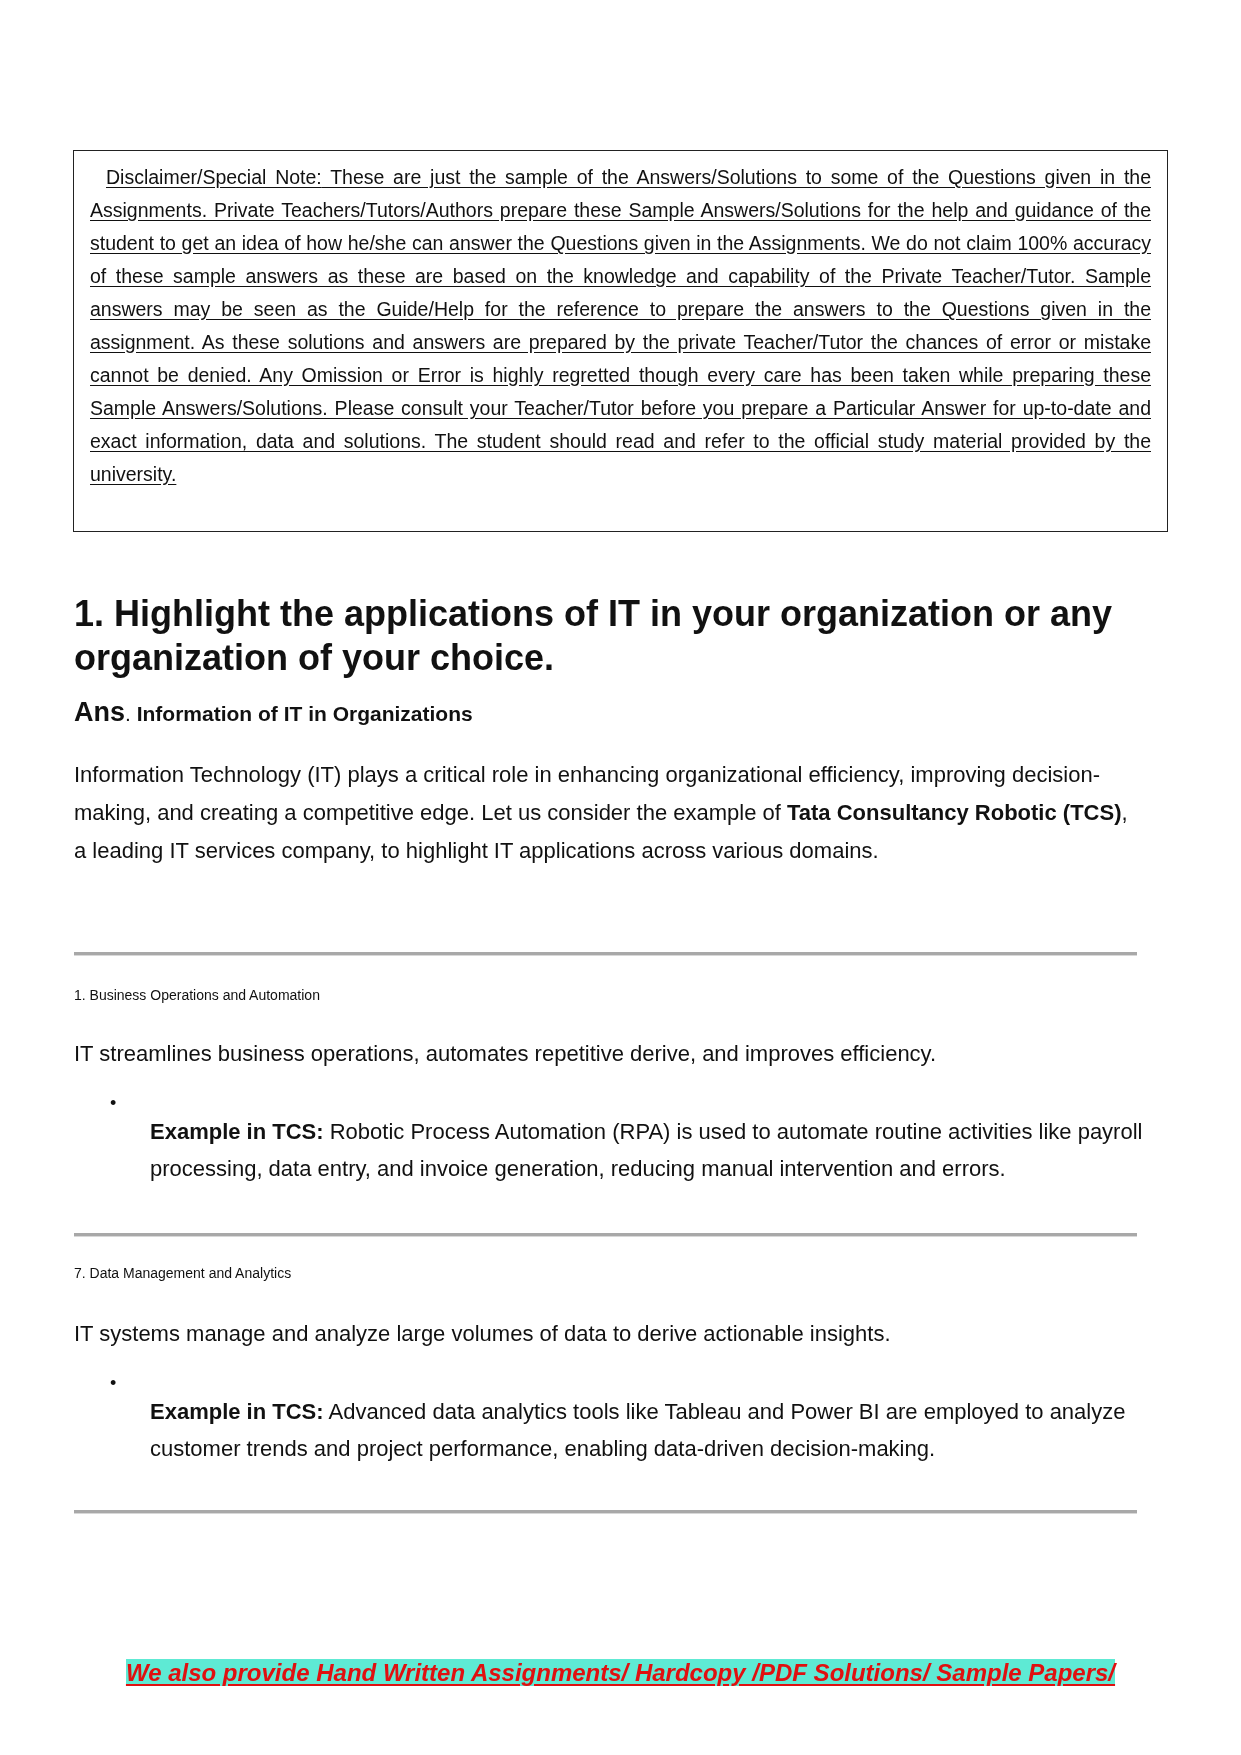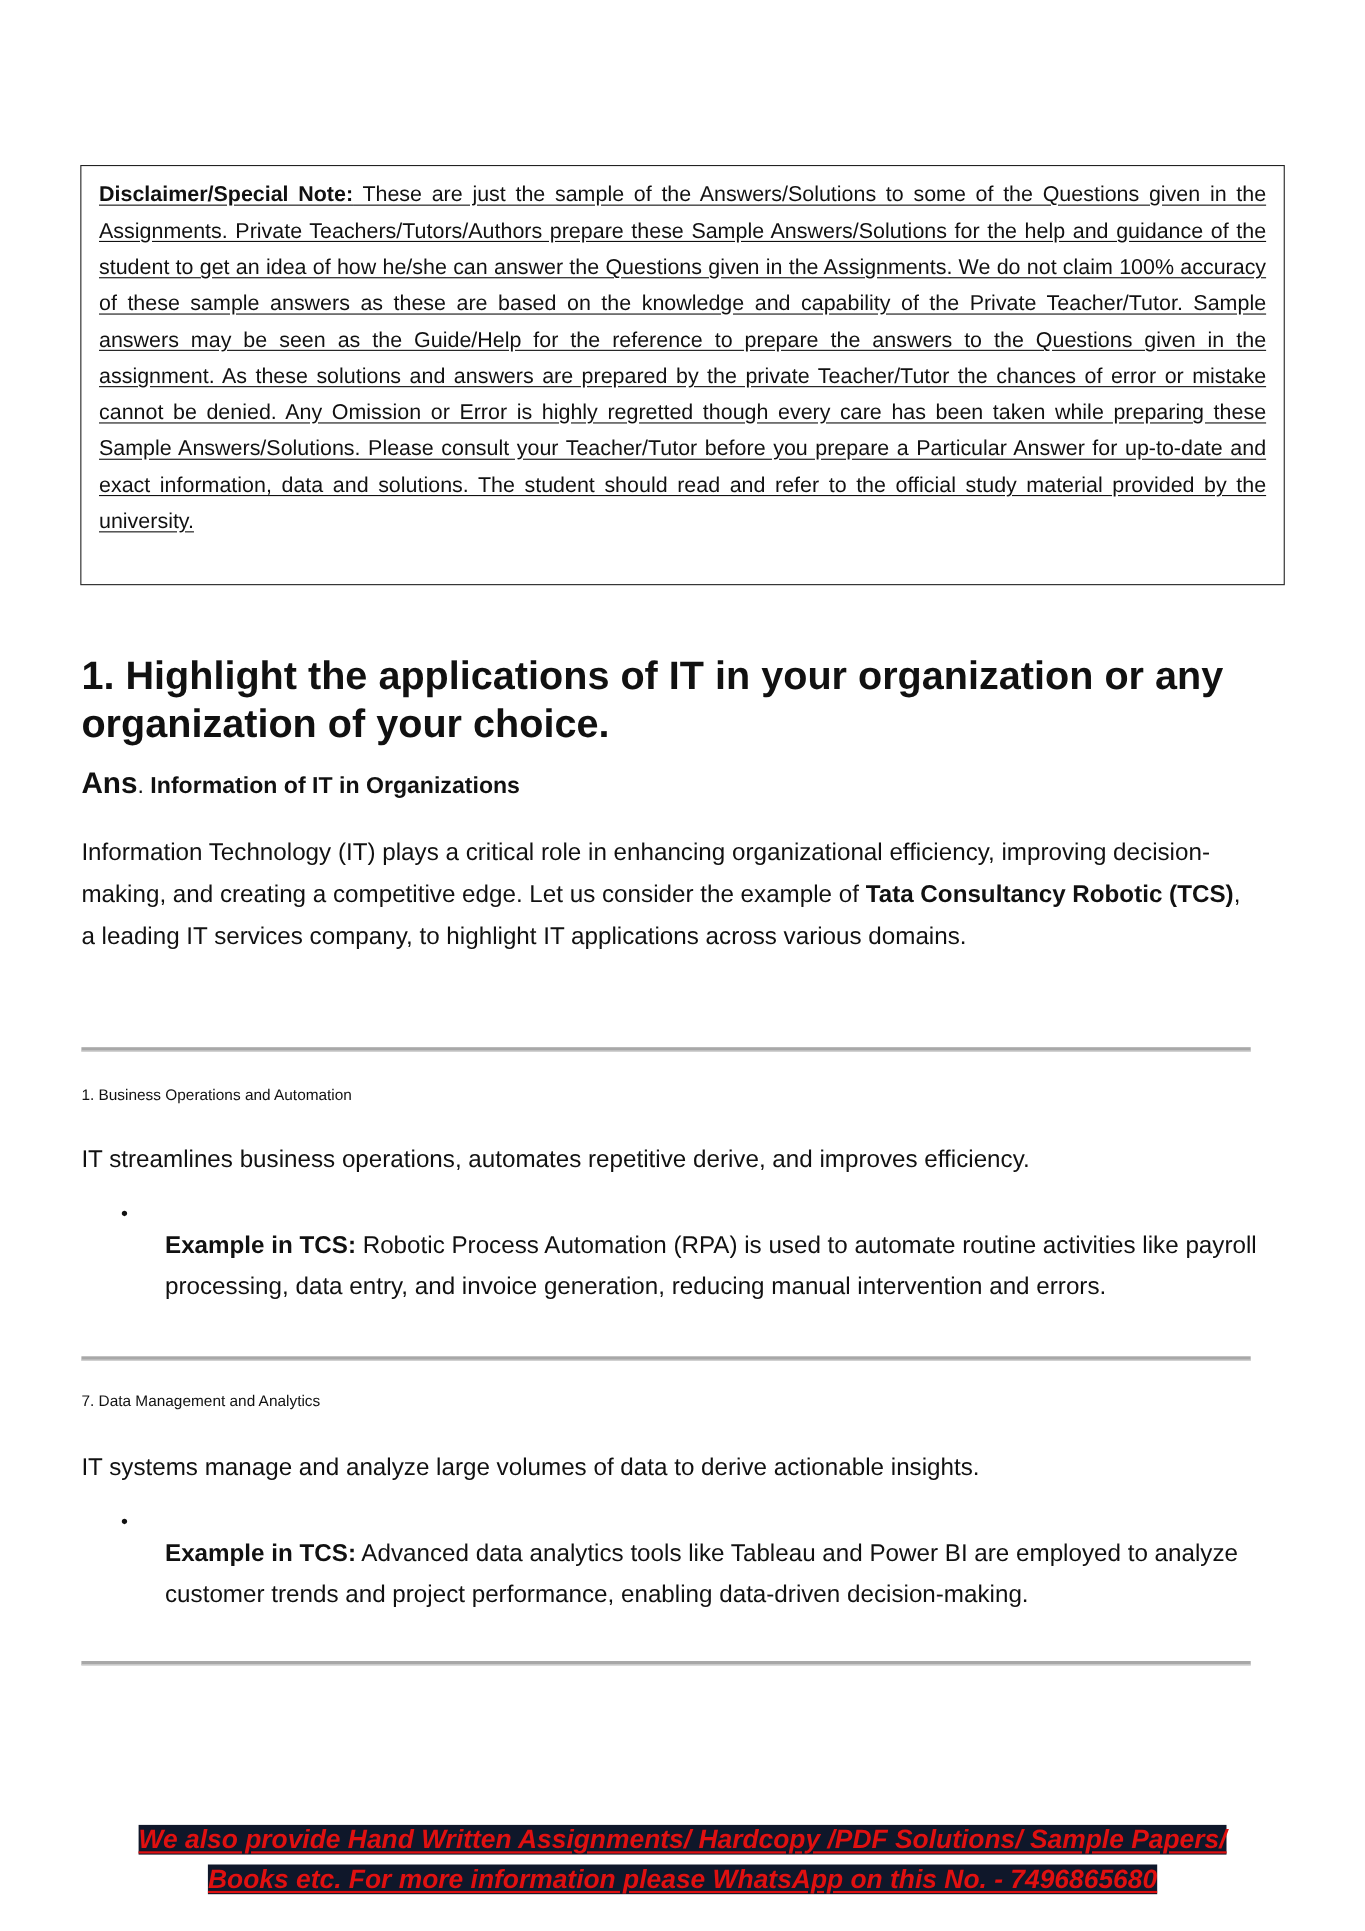--- a/index.html
+++ b/index.html
@@ -3,38 +3,38 @@
 <meta charset="utf-8">
 <style>
   html, body { margin: 0; padding: 0; background: #ffffff; }
   body { width: 1241px; height: 1755px; position: relative; overflow: hidden;
          font-family: "Liberation Sans", "DejaVu Sans", sans-serif; color: #111; }
   .disclaimer-box { position: absolute; left: 73px; top: 150px; width: 1095px; height: 382px;
          border: 1.5px solid #222; box-sizing: border-box; }
   .disclaimer-text { position: absolute; left: 16px; right: 16px; top: 10px;
          font-size: 19.5px; line-height: 33px; text-align: justify; text-align-last: left;
          text-decoration: underline; text-underline-offset: 3px; }
-  .disclaimer-text b { font-weight: bold; }
+  .disclaimer-text b { font-weight: normal; margin-left: 16px; }
   .q-heading { position: absolute; left: 74px; top: 592px; width: 1060px;
          font-size: 36px; font-weight: bold; line-height: 44px; }
   .ans-heading { position: absolute; left: 74px; top: 697px; font-size: 21px; font-weight: bold; }
   .ans-heading .ans-label { font-size: 27px; }
   .ans-heading .ans-dot { font-weight: normal; }
   .para { position: absolute; left: 74px; width: 1070px; font-size: 22px; line-height: 38px; }
   .intro { top: 756px; }
   .hr { position: absolute; left: 74px; width: 1063px; height: 3px; background: #a8a8a8;
         border-bottom: 1px solid #d8d8d8; }
   .sec-heading { position: absolute; left: 74px; font-size: 14px; font-weight: normal; }
   .bullet { position: absolute; left: 74px; width: 1080px; font-size: 22px; line-height: 37px; }
   .bullet .dot { position: absolute; left: 36px; top: 0; font-size: 18px; }
   .bullet .btext { position: absolute; left: 76px; width: 1000px; margin-top: 28px; }
   .footer { position: absolute; left: 0; width: 1241px; top: 1655px; text-align: center;
          font-size: 24px; font-weight: bold; font-style: italic; color: #e01010;
          line-height: 36px; }
-  .footer span { background: #0f172a; text-decoration: underline; text-underline-offset: 3px; }
+  .footer span { background: #5eead4; text-decoration: underline; text-underline-offset: 3px; }
 </style>
 </head>
 <body>
 
 <div class="disclaimer-box">
   <div class="disclaimer-text"><b>Disclaimer/Special Note:</b><span> These are just the sample of the Answers/Solutions to some of the Questions given in the Assignments. Private Teachers/Tutors/Authors prepare these Sample Answers/Solutions for the help and guidance of the student to get an idea of how he/she can answer the Questions given in the Assignments. We do not claim 100% accuracy of these sample answers as these are based on the knowledge and capability of the Private Teacher/Tutor. Sample answers may be seen as the Guide/Help for the reference to prepare the answers to the Questions given in the assignment. As these solutions and answers are prepared by the private Teacher/Tutor the chances of error or mistake cannot be denied. Any Omission or Error is highly regretted though every care has been taken while preparing these Sample Answers/Solutions. Please consult your Teacher/Tutor before you prepare a Particular Answer for up-to-date and exact information, data and solutions. The student should read and refer to the official study material provided by the university.</span></div>
 </div>
 
 <div class="q-heading">1. Highlight the applications of IT in your organization or any organization of your choice.</div>
 
@@ -57,14 +57,13 @@
 <div class="para" style="top:1315px">IT systems manage and analyze large volumes of data to derive actionable insights.</div>
 <div class="bullet" style="top:1365px">
   <span class="dot">•</span>
   <span class="btext"><b>Example in TCS:</b><span> Advanced data analytics tools like Tableau and Power BI are employed to analyze customer trends and project performance, enabling data-driven decision-making.</span></span>
 </div>
 
 <div class="hr" style="top:1510px"></div>
 
 <div class="footer">
   <span>We also provide Hand Written Assignments/ Hardcopy /PDF Solutions/ Sample Papers/</span><br>
-  <span>Books etc. For more information please WhatsApp on this No. - 7496865680</span>
 </div>
 
 </body></html>

